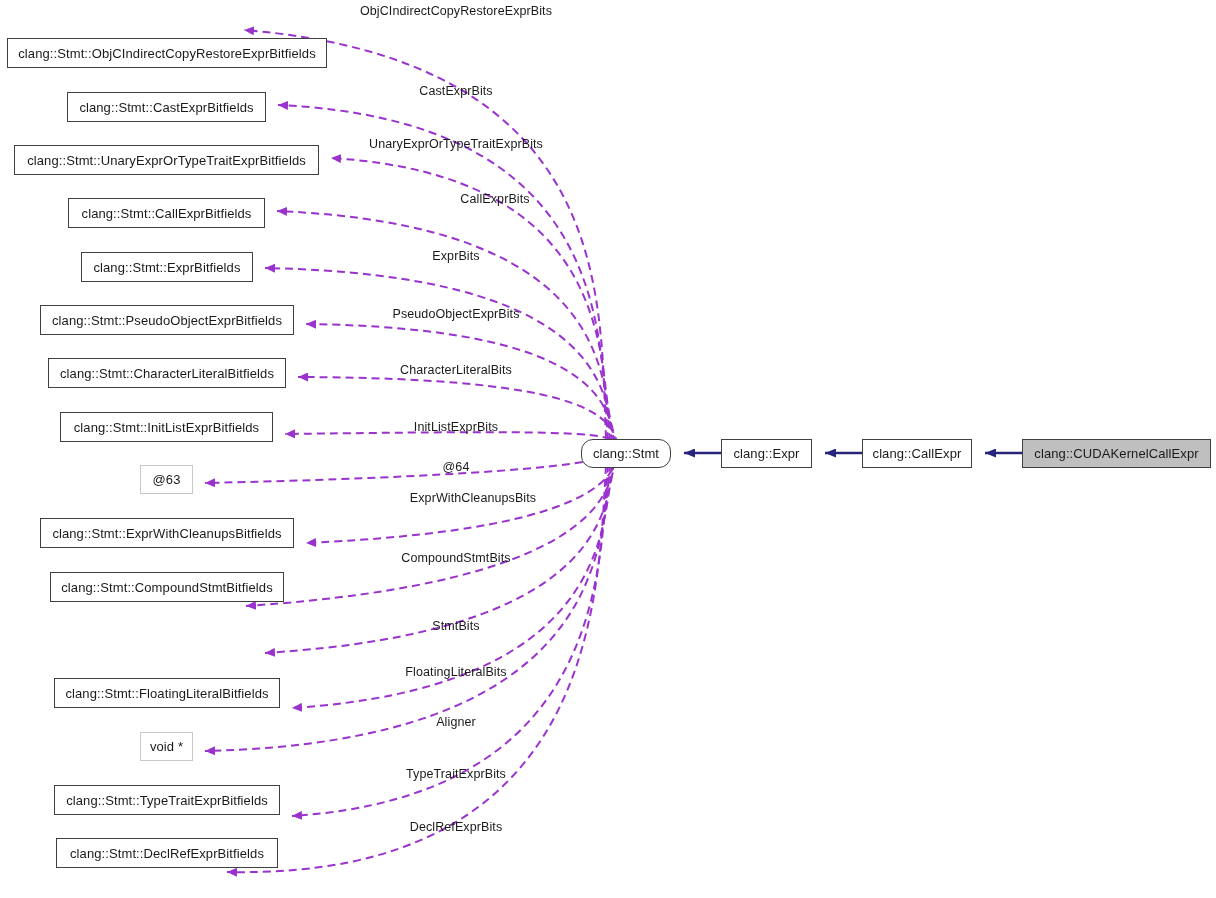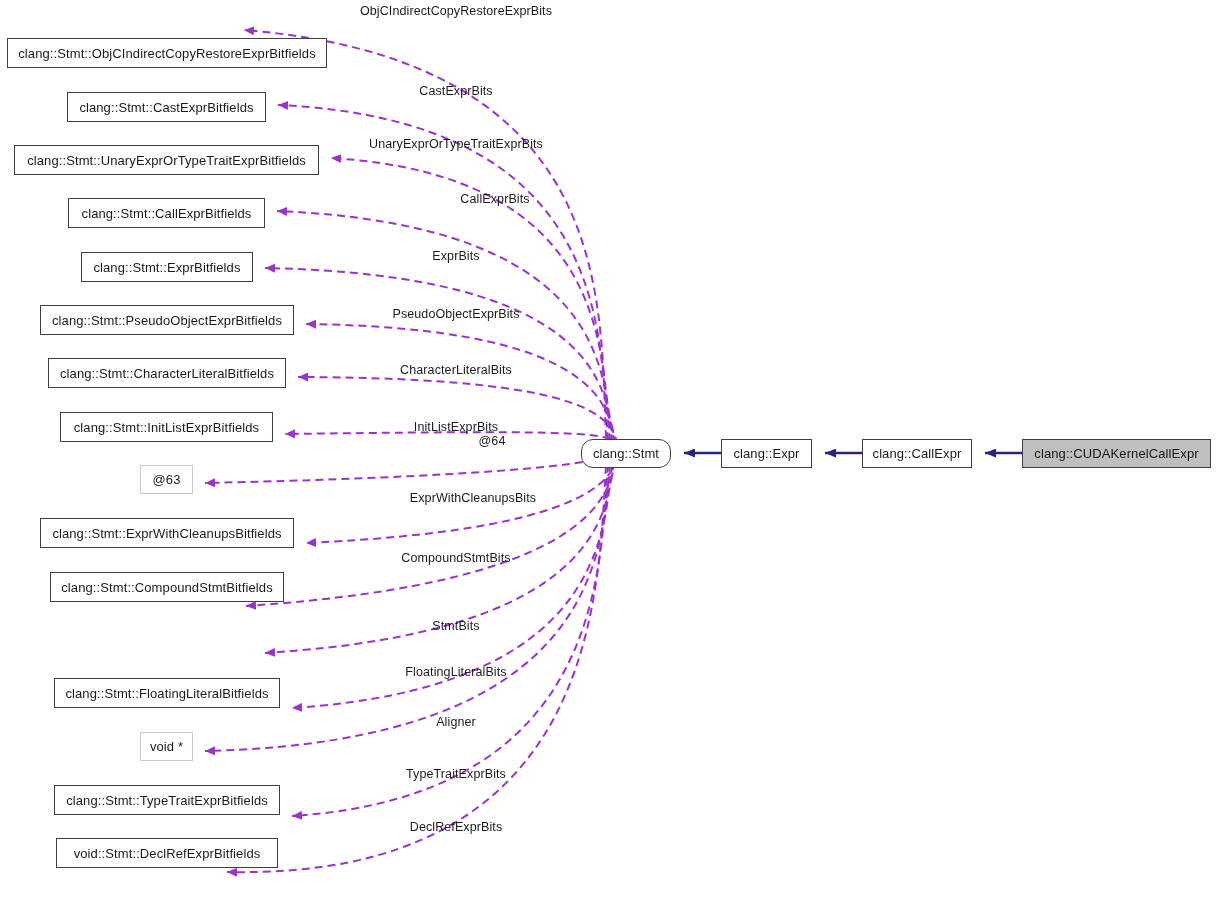--- a/index.html
+++ b/index.html
@@ -106,31 +106,31 @@
   <div class="node" style="left: 81px; top: 252px; width: 172px; height: 30px;">clang::Stmt::ExprBitfields</div>
   <div class="node" style="left: 40px; top: 305px; width: 254px; height: 30px;">clang::Stmt::PseudoObjectExprBitfields</div>
   <div class="node" style="left: 48px; top: 358px; width: 238px; height: 30px;">clang::Stmt::CharacterLiteralBitfields</div>
   <div class="node" style="left: 60px; top: 412px; width: 213px; height: 30px;">clang::Stmt::InitListExprBitfields</div>
   <div class="node light" style="left: 140px; top: 465px; width: 53px; height: 29px;">@63</div>
   <div class="node" style="left: 40px; top: 518px; width: 254px; height: 30px;">clang::Stmt::ExprWithCleanupsBitfields</div>
   <div class="node" style="left: 50px; top: 572px; width: 234px; height: 30px;">clang::Stmt::CompoundStmtBitfields</div>
   <div class="node" style="left: 54px; top: 678px; width: 226px; height: 30px;">clang::Stmt::FloatingLiteralBitfields</div>
   <div class="node light" style="left: 140px; top: 732px; width: 53px; height: 29px;">void *</div>
   <div class="node" style="left: 54px; top: 785px; width: 226px; height: 30px;">clang::Stmt::TypeTraitExprBitfields</div>
-  <div class="node" style="left: 56px; top: 838px; width: 222px; height: 30px;">void::Stmt::DeclRefExprBitfields</div>
+  <div class="node" style="left: 56px; top: 838px; width: 222px; height: 30px;">clang::Stmt::DeclRefExprBitfields</div>
 
   <div class="edge-label" style="left: 456px; top: 5px;">ObjCIndirectCopyRestoreExprBits</div>
   <div class="edge-label" style="left: 456px; top: 85px;">CastExprBits</div>
   <div class="edge-label" style="left: 456px; top: 138px;">UnaryExprOrTypeTraitExprBits</div>
   <div class="edge-label" style="left: 456px; top: 193px; margin-left: 39px;">CallExprBits</div>
   <div class="edge-label" style="left: 456px; top: 250px;">ExprBits</div>
   <div class="edge-label" style="left: 456px; top: 308px;">PseudoObjectExprBits</div>
   <div class="edge-label" style="left: 456px; top: 364px;">CharacterLiteralBits</div>
   <div class="edge-label" style="left: 456px; top: 421px;">InitListExprBits</div>
-  <div class="edge-label" style="left: 456px; top: 435px; margin-left: 36px;">@64</div>
+  <div class="edge-label" style="left: 456px; top: 461px;">@64</div>
   <div class="edge-label" style="left: 456px; top: 492px; margin-left: 17px;">ExprWithCleanupsBits</div>
   <div class="edge-label" style="left: 456px; top: 552px;">CompoundStmtBits</div>
   <div class="edge-label" style="left: 456px; top: 620px;">StmtBits</div>
   <div class="edge-label" style="left: 456px; top: 666px;">FloatingLiteralBits</div>
   <div class="edge-label" style="left: 456px; top: 716px;">Aligner</div>
   <div class="edge-label" style="left: 456px; top: 768px;">TypeTraitExprBits</div>
   <div class="edge-label" style="left: 456px; top: 821px;">DeclRefExprBits</div>
 
   <div class="node" style="left: 581px; top: 439px; width: 90px; height: 29px; border-radius: 12px;">clang::Stmt</div>
   <div class="node" style="left: 721px; top: 439px; width: 91px; height: 29px;">clang::Expr</div>

